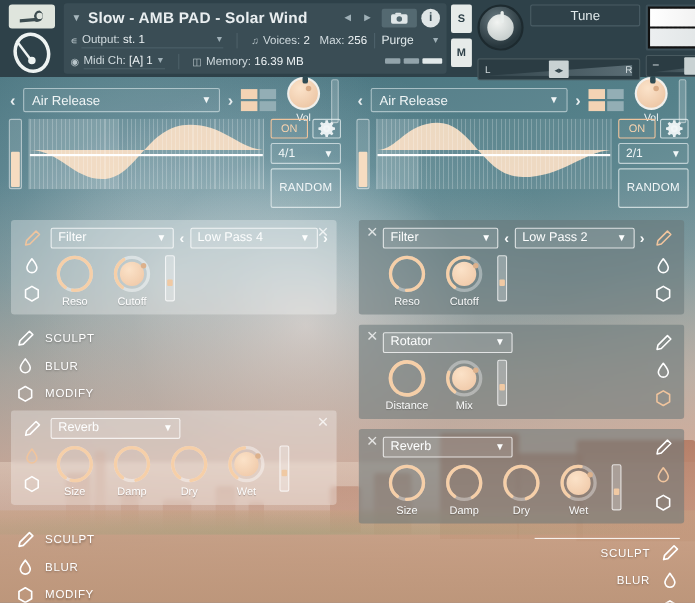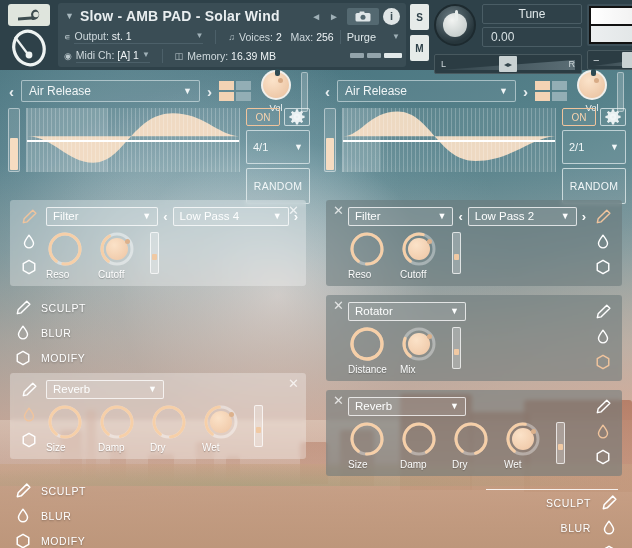--- a/index.html
+++ b/index.html
@@ -230,21 +230,21 @@
     flex:1; height:18px; border:1px solid #f0c49d; border-radius:2px;
     color:#f6d2ae; font-size:10px; background: rgba(255,255,255,0.05);
     display:flex; align-items:center; justify-content:center;
   }
   .gearbtn {
     width:26px; height:18px; border:1px solid rgba(240,246,247,0.7); border-radius:2px;
     background: rgba(255,255,255,0.05);
     display:flex; align-items:center; justify-content:center;
   }
   .ratesel {
-    height:34px; border:1px solid rgba(240,246,247,0.65); border-radius:2px;
+    height:19px; border:1px solid rgba(240,246,247,0.65); border-radius:2px;
     background: rgba(255,255,255,0.05); color:#f2f7f8; font-size:11px;
     display:flex; align-items:center; justify-content:space-between; padding:0 6px;text-align:right;
   }
   .randbtn {
     height:36px; border:1px solid rgba(240,246,247,0.7); border-radius:2px;
     background: rgba(255,255,255,0.05); color:#f2f7f8; font-size:10.5px;
     display:flex; align-items:center; justify-content:center; letter-spacing:.3px;
   }
 
   
@@ -264,21 +264,21 @@
   .fxhead { display:flex; align-items:center; gap:5px; height:20px; }
   .fxsel {
     width:118px; height:19px; border:1px solid rgba(255,255,255,0.75); border-radius:2px;
     background: rgba(255,255,255,0.10); color:#fdfefe; font-size:11.5px;
     display:flex; align-items:center; justify-content:space-between; padding:0 6px;
   }
   .fxsel.wide { width:122px; }
   .fxsel .cv { font-size:9px; }
   .fxarrow { color:#fbfdfd; font-size:13px; font-weight:bold; }
   .knobrow { display:flex; gap:8px; align-items:flex-start; }
-  .knobitem { display:flex; flex-direction:column; align-items:flex-start; width:44px; }
+  .knobitem { display:flex; flex-direction:column; align-items:center; width:44px; }
   .knob { width:38px; height:38px; position:relative; }
   .knob svg { display:block; }
   .knob .hub {
     position:absolute; left:8px; top:8px; width:22px; height:22px; border-radius:50%;
     background: radial-gradient(circle at 38% 32%, #fbe2c8, #eec5a3);
   }
   .knob .hubdot { position:absolute; right:6px; top:9px; width:5px; height:5px; border-radius:50%; background:#dcb18c;}
   .knoblbl { color:#fff; font-size:10px; margin-top:1px; text-shadow:0 1px 1px rgba(0,0,0,.25); }
   .knoblbl.dk { color:#fafbfb; }
   .minislider {
@@ -408,21 +408,20 @@
       </div>
 
       <div class="tunewrap">
         <div class="tunetop">
           <div class="bigknob">
             <div class="cap"></div>
             <div class="ptr"></div>
           </div>
           <div class="tunefields">
             <div class="tunebox">Tune</div>
-            <div class="tunebox val">0.00</div>
           </div>
         </div>
         <div class="panslider">
           <div class="wedge"></div>
           <span class="lbl l">L</span>
           <span class="lbl r">R</span>
           <div class="handle">◂▸</div>
         </div>
       </div>
 

